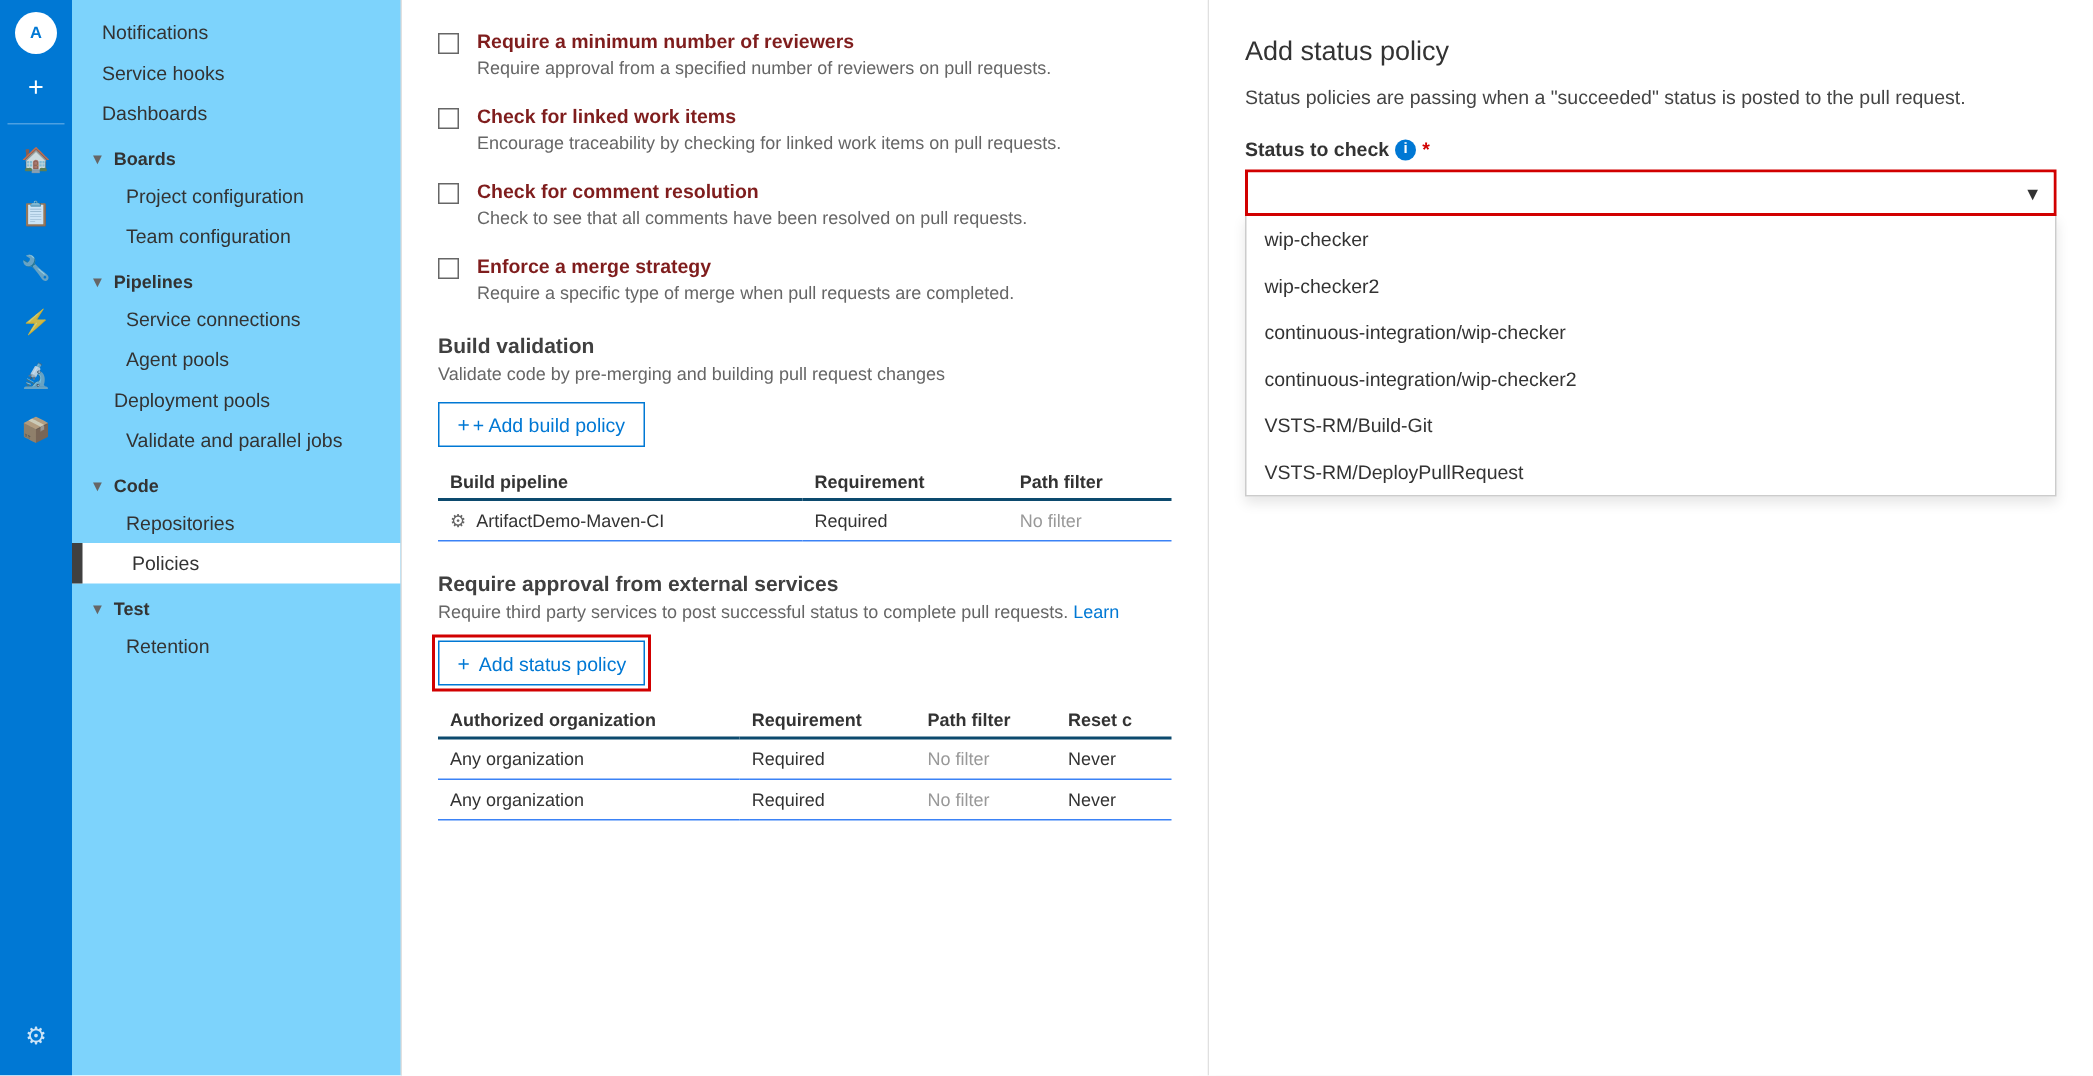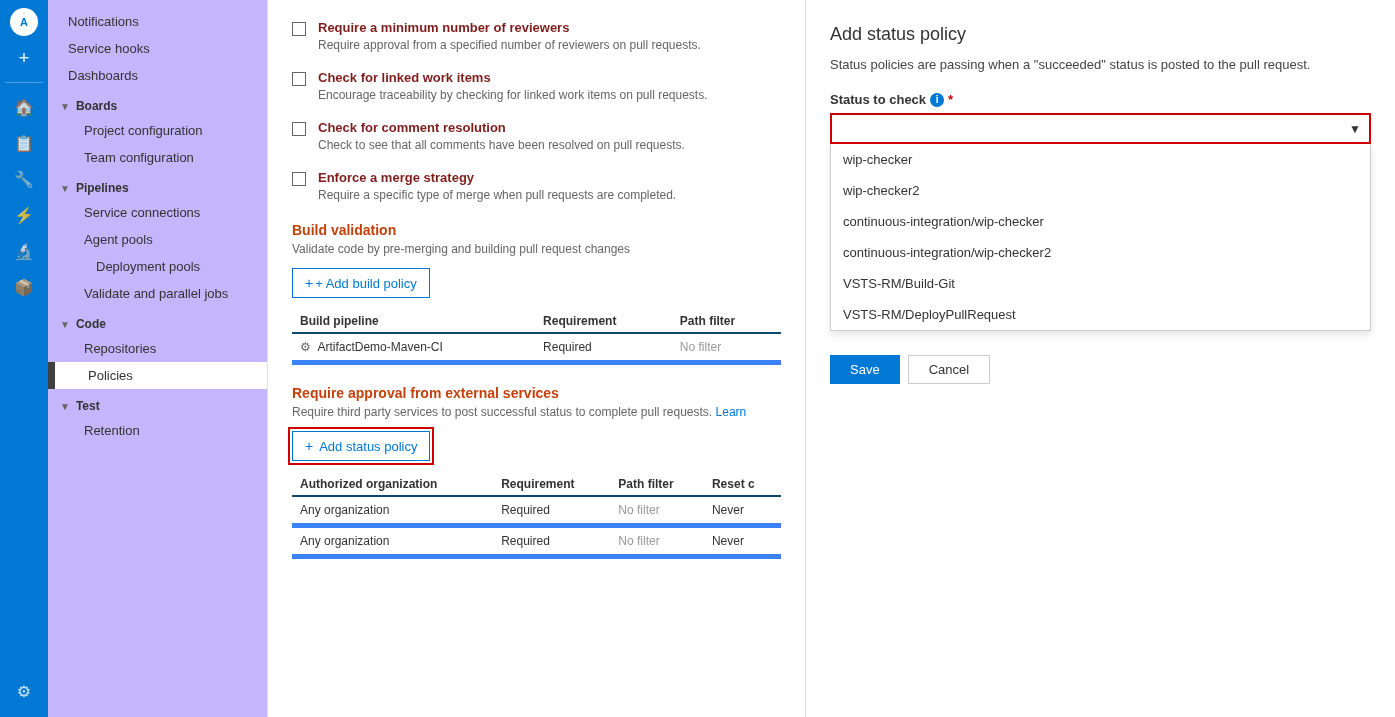--- a/index.html
+++ b/index.html
@@ -39,21 +39,21 @@
       font-size: 16px;
       cursor: pointer;
       border-radius: 4px;
       margin: 2px 0;
     }
     .icon-bar-bottom { margin-top: auto; margin-bottom: 8px; }
 
     
     .sidebar {
       width: 220px;
-      background: #c4b5fd;
+      background: #7dd3fc;
       border-right: 1px solid #e0e0e0;
       overflow-y: auto;
       flex-shrink: 0;
       padding: 8px 0;
     }
     .sidebar-item {
       padding: 6px 16px 6px 20px;
       cursor: pointer;
       color: #333;
       font-size: 13px;
@@ -99,21 +99,21 @@
       background: #fff;
     }
     .policy-title { font-size: 13px; font-weight: 600; color: #7f1d1d; margin-bottom: 3px; }
     .policy-desc { font-size: 12px; color: #666; }
 
     .section-header {
       font-size: 14px;
       font-weight: 600;
       margin-bottom: 4px;
       margin-top: 20px;
-      color: #c2410c;
+      color: #404040;
     }
     .section-desc { font-size: 12px; color: #666; margin-bottom: 12px; }
 
     .add-policy-btn {
       display: inline-flex;
       align-items: center;
       padding: 6px 12px;
       border: 1px solid #0078d4;
       color: #0078d4;
       background: #fff;
@@ -131,21 +131,21 @@
     .policy-table { width: 100%; border-collapse: collapse; font-size: 12px; }
     .policy-table th {
       text-align: left;
       padding: 4px 8px;
       color: #333;
       font-weight: 600;
       border-bottom: 2px solid #0c4a6e;
     }
     .policy-table td {
       padding: 6px 8px;
-      border-bottom: 5px solid #3b82f6;
+      border-bottom: 1px solid #3b82f6;
     }
     .pipeline-icon { color: #666; margin-right: 4px; }
     .no-filter { color: #999; }
 
     .learn-link { color: #0078d4; text-decoration: none; }
 
     
     .right-panel {
       width: 590px;
       background: #fff;
@@ -288,21 +288,21 @@
   <div class="sidebar-group-header">
     <span class="arrow">▼</span>
     <span>Pipelines</span>
   </div>
   <div class="sidebar-item" style="padding-left:36px">
     <span>Service connections</span>
   </div>
   <div class="sidebar-item" style="padding-left:36px">
     <span>Agent pools</span>
   </div>
-  <div class="sidebar-item" style="padding-left:48px">
+  <div class="sidebar-item" style="padding-left:28px">
     <span>Deployment pools</span>
   </div>
   <div class="sidebar-item" style="padding-left:36px">
     <span>Validate and parallel jobs</span>
   </div>
 
   <div class="sidebar-group-header">
     <span class="arrow">▼</span>
     <span>Code</span>
   </div>
@@ -435,17 +435,13 @@
     <div class="dropdown-list">
       <div class="dropdown-option">wip-checker</div>
       <div class="dropdown-option">wip-checker2</div>
       <div class="dropdown-option">continuous-integration/wip-checker</div>
       <div class="dropdown-option">continuous-integration/wip-checker2</div>
       <div class="dropdown-option">VSTS-RM/Build-Git</div>
       <div class="dropdown-option">VSTS-RM/DeployPullRequest</div>
     </div>
   </div>
 
-  <div class="panel-actions">
-    <button class="btn-save">Save</button>
-    <button class="btn-cancel">Cancel</button>
-  </div>
 </div>
 
 </body></html>

